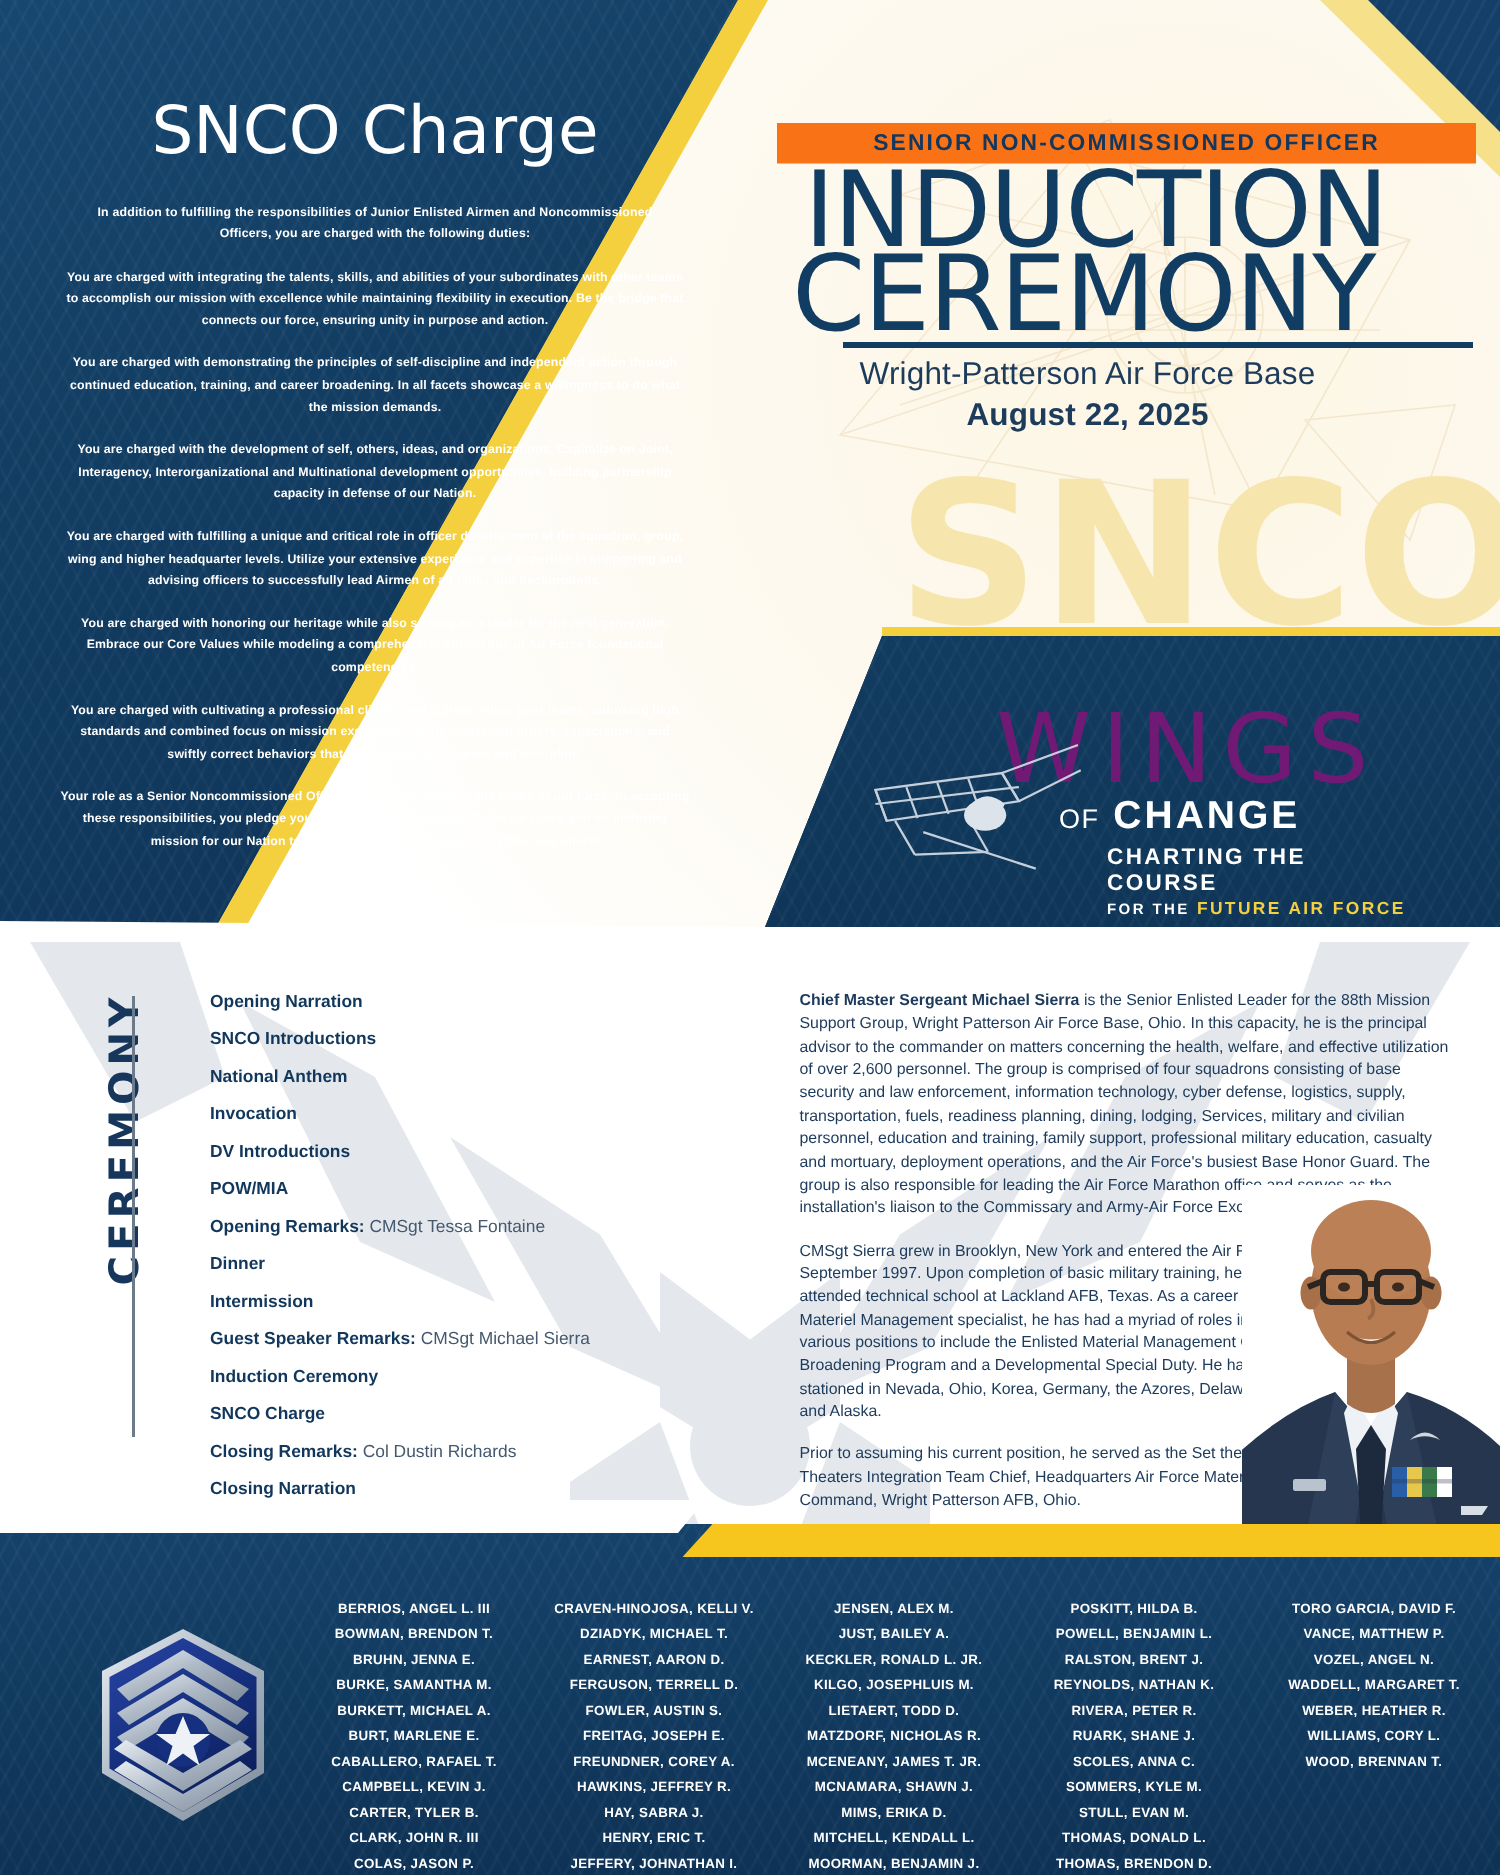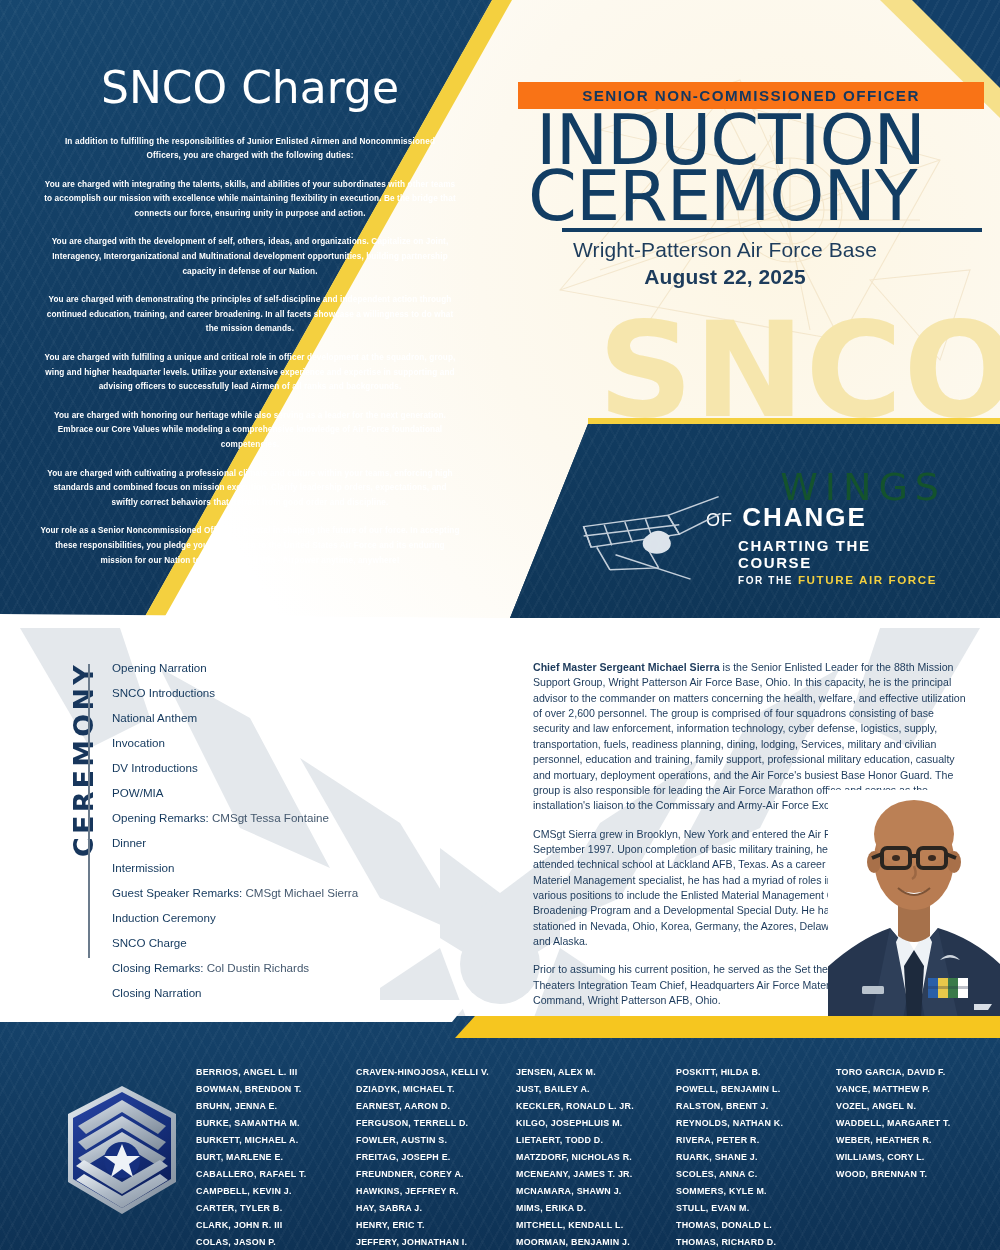--- a/index.html
+++ b/index.html
@@ -133,22 +133,22 @@
   .hdr-sub {
     position: absolute; left: 492px; top: 238px; width: 466px; z-index: 7;
     text-align: center; color: #1d3c5c;
   }
   .hdr-sub .l1 { font-size: 21px; font-weight: 400; letter-spacing: .1px; }
   .hdr-sub .l2 { font-size: 21px; font-weight: 700; letter-spacing: .1px; margin-top: 3px;}
 
   
   .woc { position: absolute; left: 586px; top: 468px; z-index: 8; width: 360px; }
   .woc-wings {
-    font-size: 38px; font-weight: 400; color:#14532d; letter-spacing: 7px;
-    font-family: "DejaVu Sans", sans-serif; line-height: 1; padding-left: 78px; text-align: right;
+    font-size: 64px; font-weight: 400; color:#701a75; letter-spacing: 7px;
+    font-family: "DejaVu Sans", sans-serif; line-height: 1; padding-left: 78px;
   }
   .woc-of { font-size: 26px; font-weight: 700; color:#fff; letter-spacing: 2px; padding-left: 120px; margin-top:-4px;}
   .woc-of .small { font-size: 18px; font-weight: 400; letter-spacing: 1px;}
   .woc-tag1 { font-size: 15px; font-weight: 700; color:#ffffff; letter-spacing: 1.6px; padding-left: 152px; margin-top: 4px;}
   .woc-tag2 { font-size: 11.6px; font-weight: 700; letter-spacing: 1.6px; padding-left: 152px; margin-top: 2px; color:#f4d03f;}
   .woc-tag2 .pre { color:#ffffff; font-size: 10px;}
   .woc-flyer { position: absolute; left: -8px; top: 20px; width: 150px; height: 96px; opacity: .95;}
 
   
   .mid {
@@ -166,21 +166,21 @@
   }
   .ceremony-rule {
     position: absolute; left: 88px; top: 46px; width: 1.6px; height: 294px;
     background: #6b7b8c;
   }
   .program { position: absolute; left: 112px; top: 44px; width: 400px; }
   .program li {
     list-style: none; font-size: 11.6px; line-height: 1;
     color: #12375c; margin-bottom: 13.4px;
   }
-  .program li b { font-weight: 400; }
+  .program li b { font-weight: 700; margin-left: 28px; }
   .program li span.spk { font-weight: 400; color: #44586e; text-align: center; }
 
   .bio { position: absolute; left: 533px; top: 42px; width: 440px; }
   .bio p {
     font-size: 10.6px; line-height: 1.45; color: #1c3a5b;
     margin-bottom: 13px; text-align: left;
   }
   .bio p b { font-weight: 700; }
   .bio .p2 { width: 330px; }
   .bio .p3 { width: 330px; }
@@ -216,21 +216,21 @@
     z-index: 4;
   }
   .rank-insignia { position: absolute; left: 58px; top: 1082px; width: 128px; height: 136px; z-index: 4; }
   .inductees {
     position: absolute; left: 196px; top: 1068px; width: 800px; z-index: 4;
     display: flex; gap: 0px;
   }
   .ind-col { width: 160px; }
   .ind-col div {
     color: #ffffff; font-size: 8.9px; font-weight: 700; letter-spacing: .25px;
-    line-height: 1; margin-bottom: 8.1px; white-space: nowrap;
+    line-height: 1; margin-bottom: 8.1px; white-space: nowrap; text-align: center;
   }
 </style>
 </head>
 <body>
 
 <div id="poster">
 
   <div class="top-band">
 
     <div class="cream-wedge"></div>
@@ -258,22 +258,22 @@
     <div class="navy-diag-stripe"></div>
     <div class="corner-yellow"></div>
     <div class="corner-navy"></div>
     <div class="wings-block"></div>
     <div class="wings-block-edge"></div>
 
     <div class="charge-col">
       <div class="charge-title">SNCO Charge</div>
       <div class="charge-lead">In addition to fulfilling the responsibilities of Junior Enlisted Airmen and Noncommissioned Officers, you are charged with the following duties:</div>
       <div class="charge-p">You are charged with integrating the talents, skills, and abilities of your subordinates with other teams to accomplish our mission with excellence while maintaining flexibility in execution. Be the bridge that connects our force, ensuring unity in purpose and action.</div>
+      <div class="charge-p">You are charged with demonstrating the principles of self-discipline and independent action through continued education, training, and career broadening. In all facets showcase a willingness to do what the mission demands.</div>
       <div class="charge-p">You are charged with the development of self, others, ideas, and organizations. Capitalize on Joint, Interagency, Interorganizational and Multinational development opportunities, building partnership capacity in defense of our Nation.</div>
-      <div class="charge-p">You are charged with demonstrating the principles of self-discipline and independent action through continued education, training, and career broadening. In all facets showcase a willingness to do what the mission demands.</div>
       <div class="charge-p">You are charged with fulfilling a unique and critical role in officer development at the squadron, group, wing and higher headquarter levels. Utilize your extensive experience and expertise in supporting and advising officers to successfully lead Airmen of all ranks and backgrounds.</div>
       <div class="charge-p">You are charged with honoring our heritage while also serving as a leader for the next generation. Embrace our Core Values while modeling a comprehensive knowledge of Air Force foundational competencies.</div>
       <div class="charge-p">You are charged with cultivating a professional climate and culture within your teams, enforcing high standards and combined focus on mission execution. Clarify leadership orders, expectations, and swiftly correct behaviors that detract from good order and discipline.</div>
       <div class="charge-p">Your role as a Senior Noncommissioned Officer is pivotal in shaping the future of our force. In accepting these responsibilities, you pledge your dedication to the United States Air Force and its enduring mission for our Nation to Fly, Fight and Win - Airpower anytime, anywhere!</div>
 
     </div>
 
     <div class="yellow-bar">
       <span>SENIOR NON-COMMISSIONED OFFICER</span>
     </div>
@@ -490,21 +490,21 @@
       <div>POSKITT, HILDA B.</div>
       <div>POWELL, BENJAMIN L.</div>
       <div>RALSTON, BRENT J.</div>
       <div>REYNOLDS, NATHAN K.</div>
       <div>RIVERA, PETER R.</div>
       <div>RUARK, SHANE J.</div>
       <div>SCOLES, ANNA C.</div>
       <div>SOMMERS, KYLE M.</div>
       <div>STULL, EVAN M.</div>
       <div>THOMAS, DONALD L.</div>
-      <div>THOMAS, RICHARD D.</div>
+      <div>THOMAS, BRENDON D.</div>
     </div>
     <div class="ind-col">
       <div>TORO GARCIA, DAVID F.</div>
       <div>VANCE, MATTHEW P.</div>
       <div>VOZEL, ANGEL N.</div>
       <div>WADDELL, MARGARET T.</div>
       <div>WEBER, HEATHER R.</div>
       <div>WILLIAMS, CORY L.</div>
       <div>WOOD, BRENNAN T.</div>
     </div>

